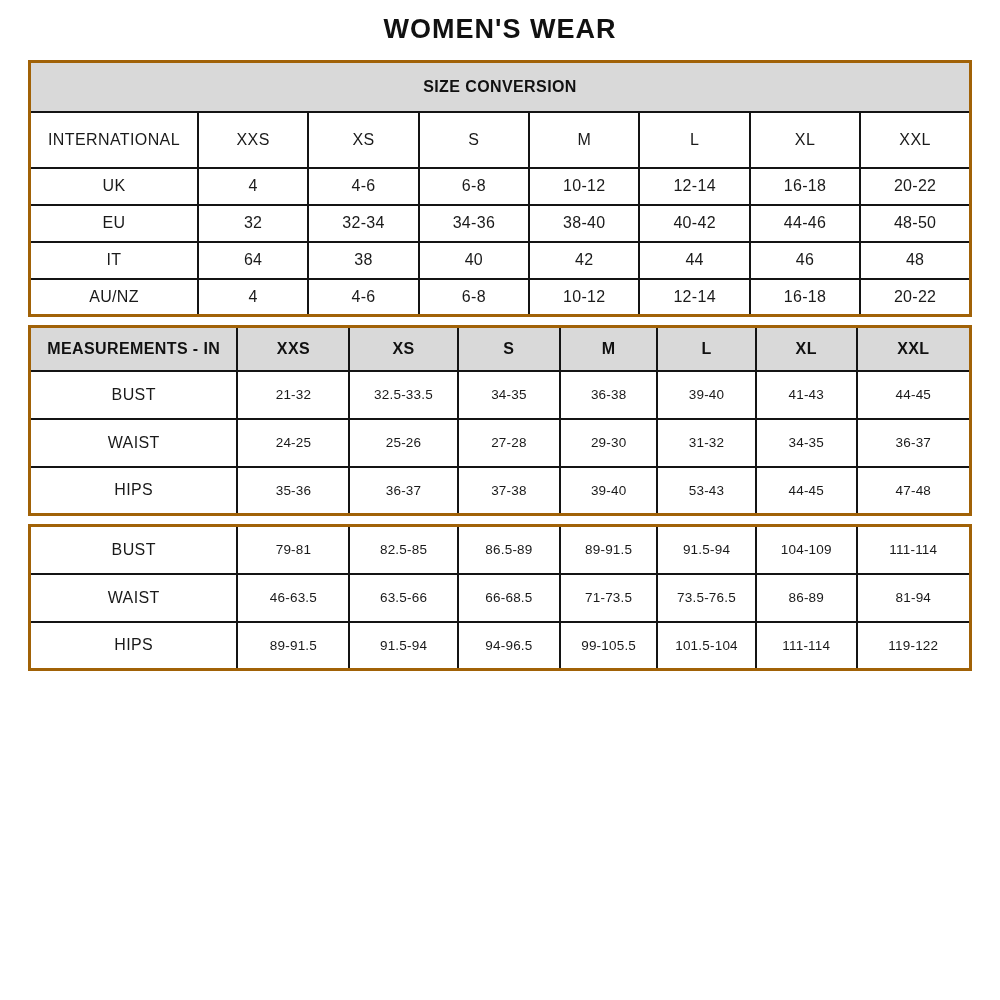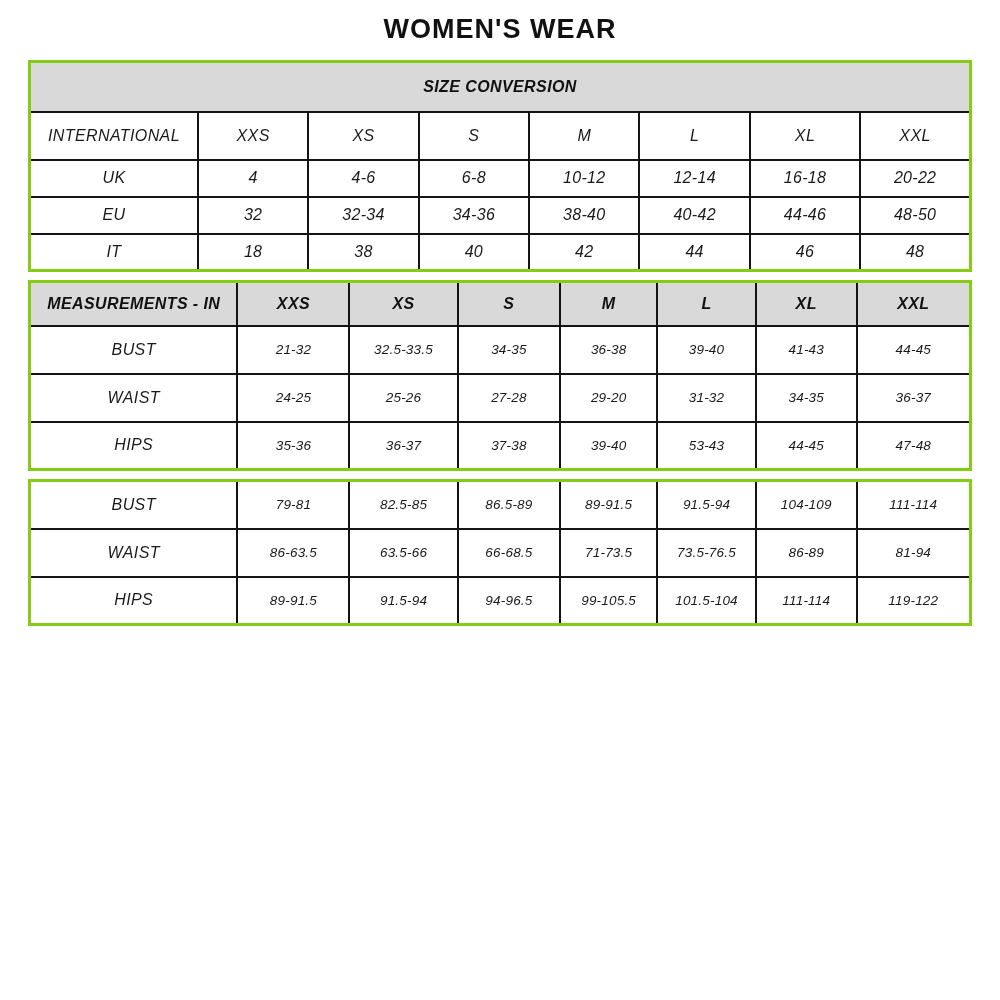--- a/index.html
+++ b/index.html
@@ -17,40 +17,39 @@
     font-size: 27px;
     font-weight: 700;
     letter-spacing: 1px;
     color: #111111;
   }
   table.sizes {
     width: 100%;
     border-collapse: collapse;
     table-layout: fixed;
     margin: 0 0 8px 0;
-    border: 3px solid #84cc16;
-    font-style: italic;
+    border: 3px solid #a16207;
   }
   table.sizes th, table.sizes td {
     border: 2px solid #141414;
     text-align: center;
     vertical-align: middle;
     padding: 0 2px;
     overflow: hidden;
     white-space: nowrap;
   }
   tr.band th {
     background: #d9d9d9;
     font-size: 16px;
     font-weight: 700;
     letter-spacing: 0.4px;
     color: #111111;
   }
   .t1 tr.band th { height: 50px; }
-  .t1 tr.cols td { height: 48px; font-size: 16px; letter-spacing: 0.4px; }
+  .t1 tr.cols td { height: 56px; font-size: 16px; letter-spacing: 0.4px; }
   .t1 tr.data td { height: 37px; font-size: 16px; letter-spacing: 0.3px; }
   .t2 tr.band th { height: 44px; }
   .t2 tr.data td { height: 48px; font-size: 13.5px; letter-spacing: 0.2px; }
   .t2 tr.data td.row-label { font-size: 16px; letter-spacing: 0.4px; }
 </style>
 </head>
 <body>
 
 <div class="wrap">
 
@@ -96,27 +95,37 @@
       <td>32</td>
       <td>32-34</td>
       <td>34-36</td>
       <td>38-40</td>
       <td>40-42</td>
       <td>44-46</td>
       <td>48-50</td>
     </tr>
     <tr class="data">
       <td class="row-label">IT</td>
-      <td>18</td>
+      <td>64</td>
       <td>38</td>
       <td>40</td>
       <td>42</td>
       <td>44</td>
       <td>46</td>
       <td>48</td>
+    </tr>
+    <tr class="data">
+      <td class="row-label">AU/NZ</td>
+      <td>4</td>
+      <td>4-6</td>
+      <td>6-8</td>
+      <td>10-12</td>
+      <td>12-14</td>
+      <td>16-18</td>
+      <td>20-22</td>
     </tr>
   </tbody>
     </table>
 
   <table class="sizes t2">
     <colgroup>
       <col style="width:22.1%">
         <col style="width:11.9%">
         <col style="width:11.5%">
         <col style="width:10.9%">
@@ -144,21 +153,21 @@
       <td>36-38</td>
       <td>39-40</td>
       <td>41-43</td>
       <td>44-45</td>
     </tr>
     <tr class="data">
       <td class="row-label">WAIST</td>
       <td>24-25</td>
       <td>25-26</td>
       <td>27-28</td>
-      <td>29-20</td>
+      <td>29-30</td>
       <td>31-32</td>
       <td>34-35</td>
       <td>36-37</td>
     </tr>
     <tr class="data">
       <td class="row-label">HIPS</td>
       <td>35-36</td>
       <td>36-37</td>
       <td>37-38</td>
       <td>39-40</td>
@@ -186,21 +195,21 @@
       <td>79-81</td>
       <td>82.5-85</td>
       <td>86.5-89</td>
       <td>89-91.5</td>
       <td>91.5-94</td>
       <td>104-109</td>
       <td>111-114</td>
     </tr>
     <tr class="data">
       <td class="row-label">WAIST</td>
-      <td>86-63.5</td>
+      <td>46-63.5</td>
       <td>63.5-66</td>
       <td>66-68.5</td>
       <td>71-73.5</td>
       <td>73.5-76.5</td>
       <td>86-89</td>
       <td>81-94</td>
     </tr>
     <tr class="data">
       <td class="row-label">HIPS</td>
       <td>89-91.5</td>

